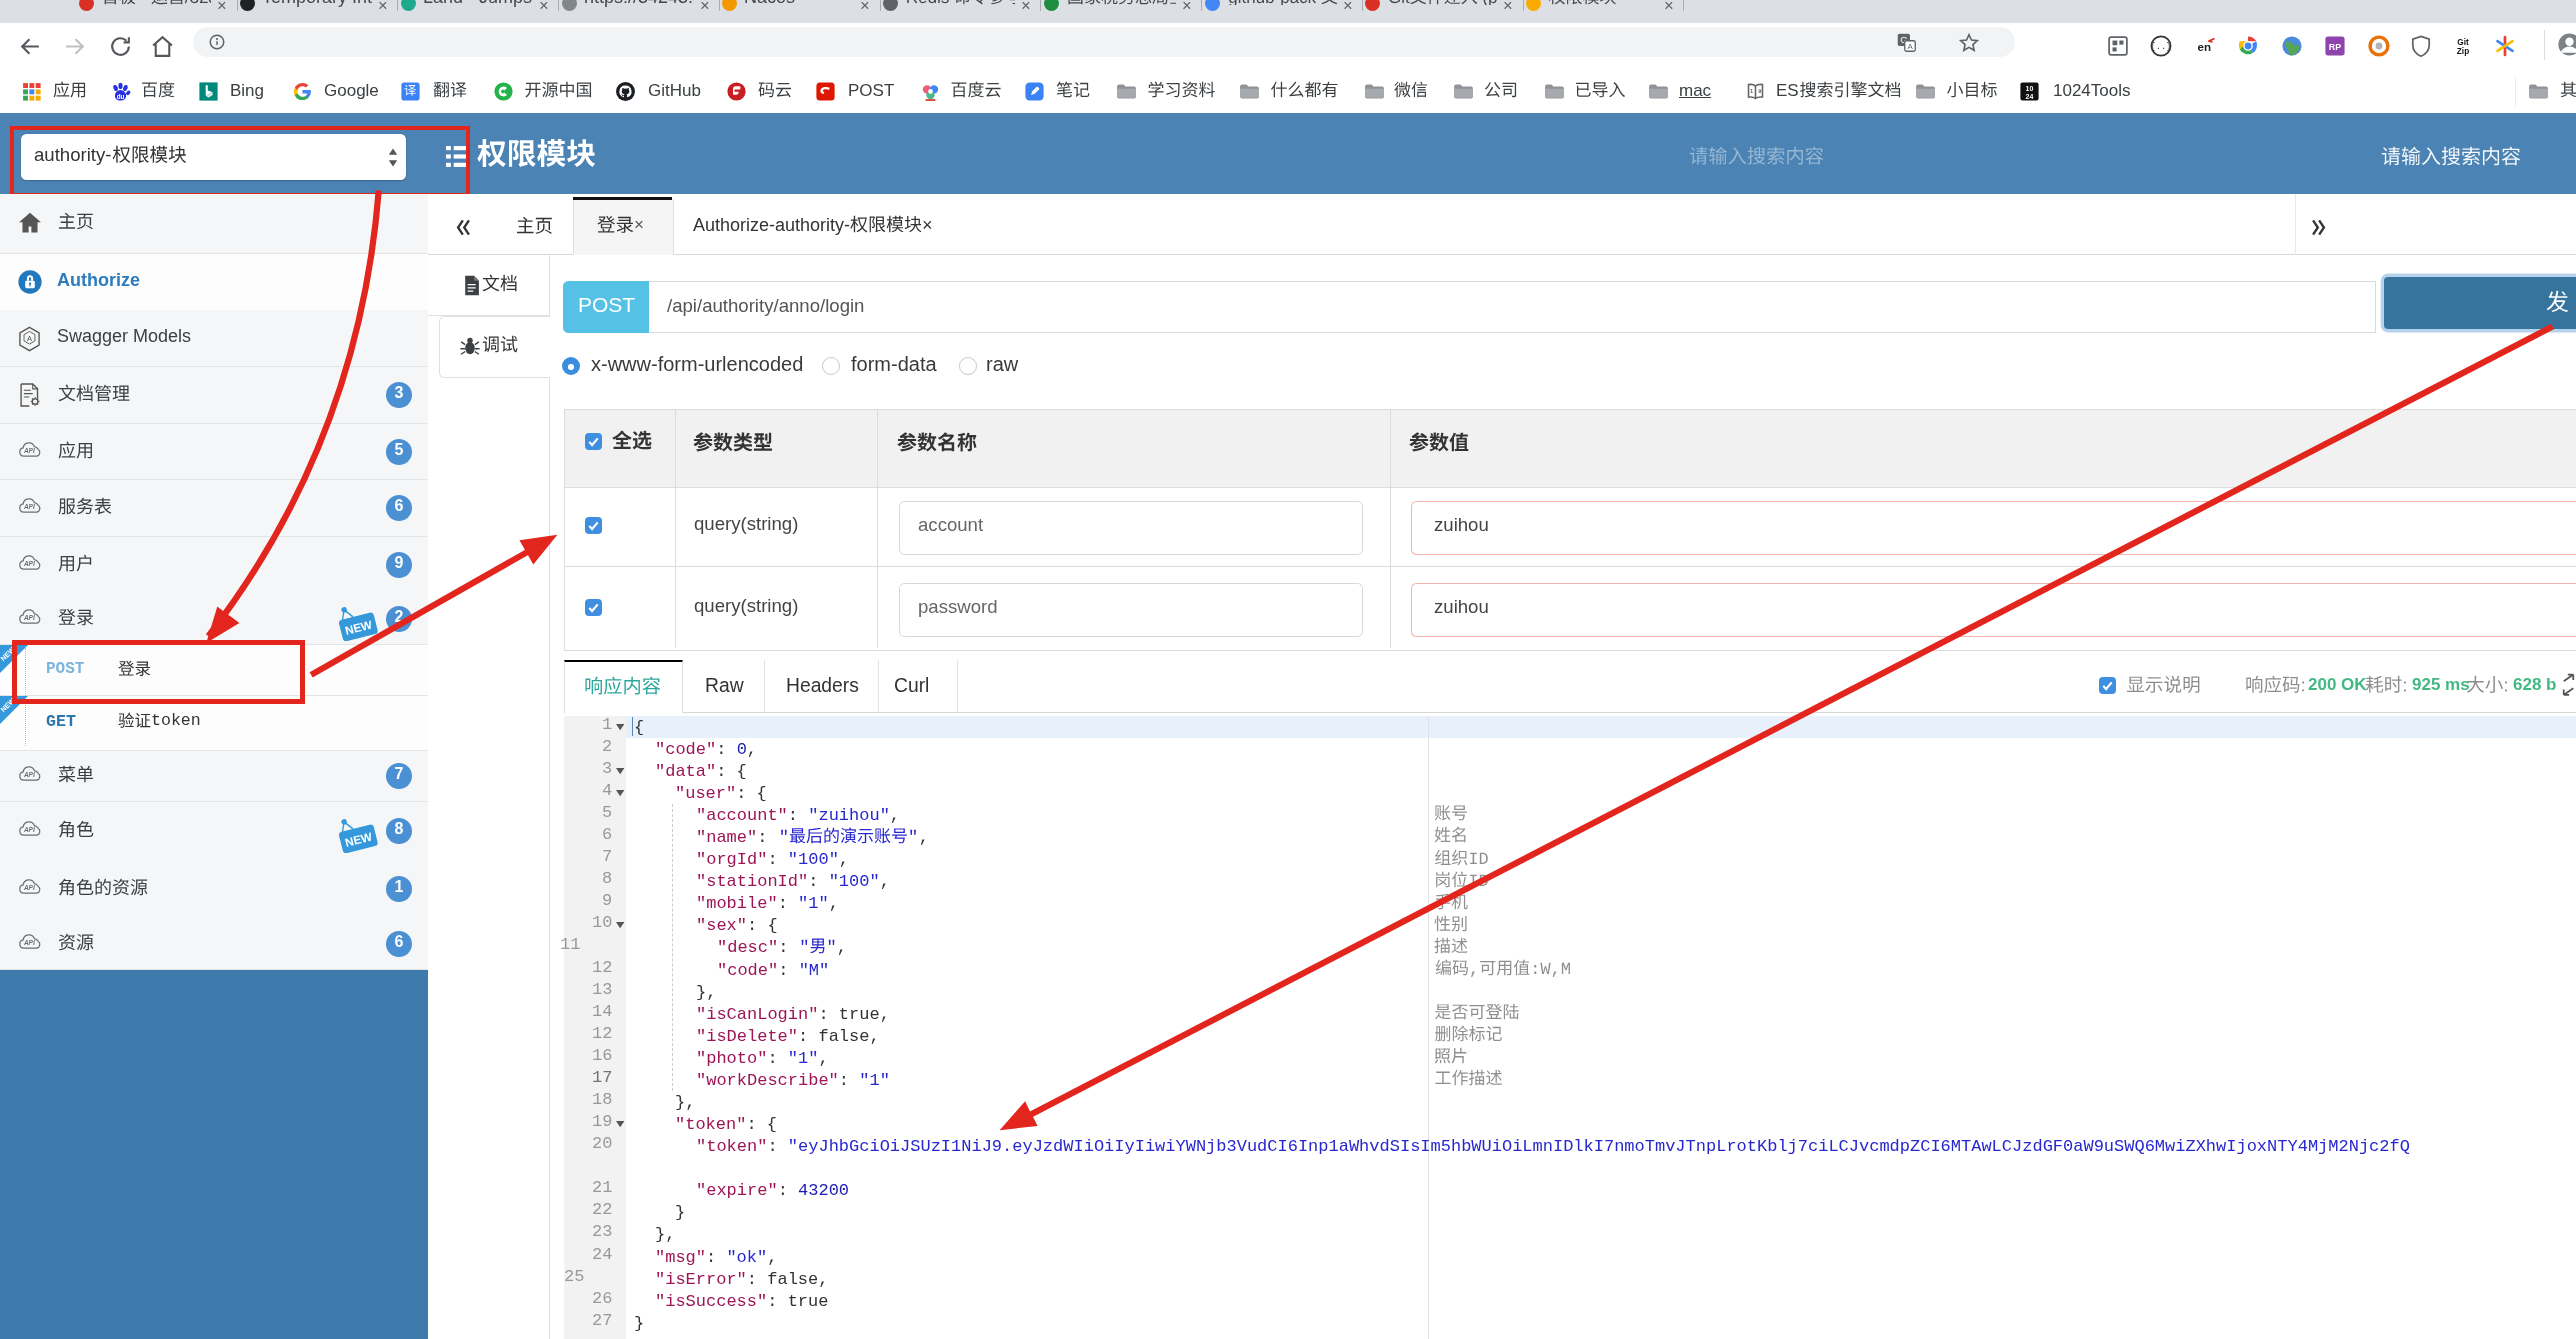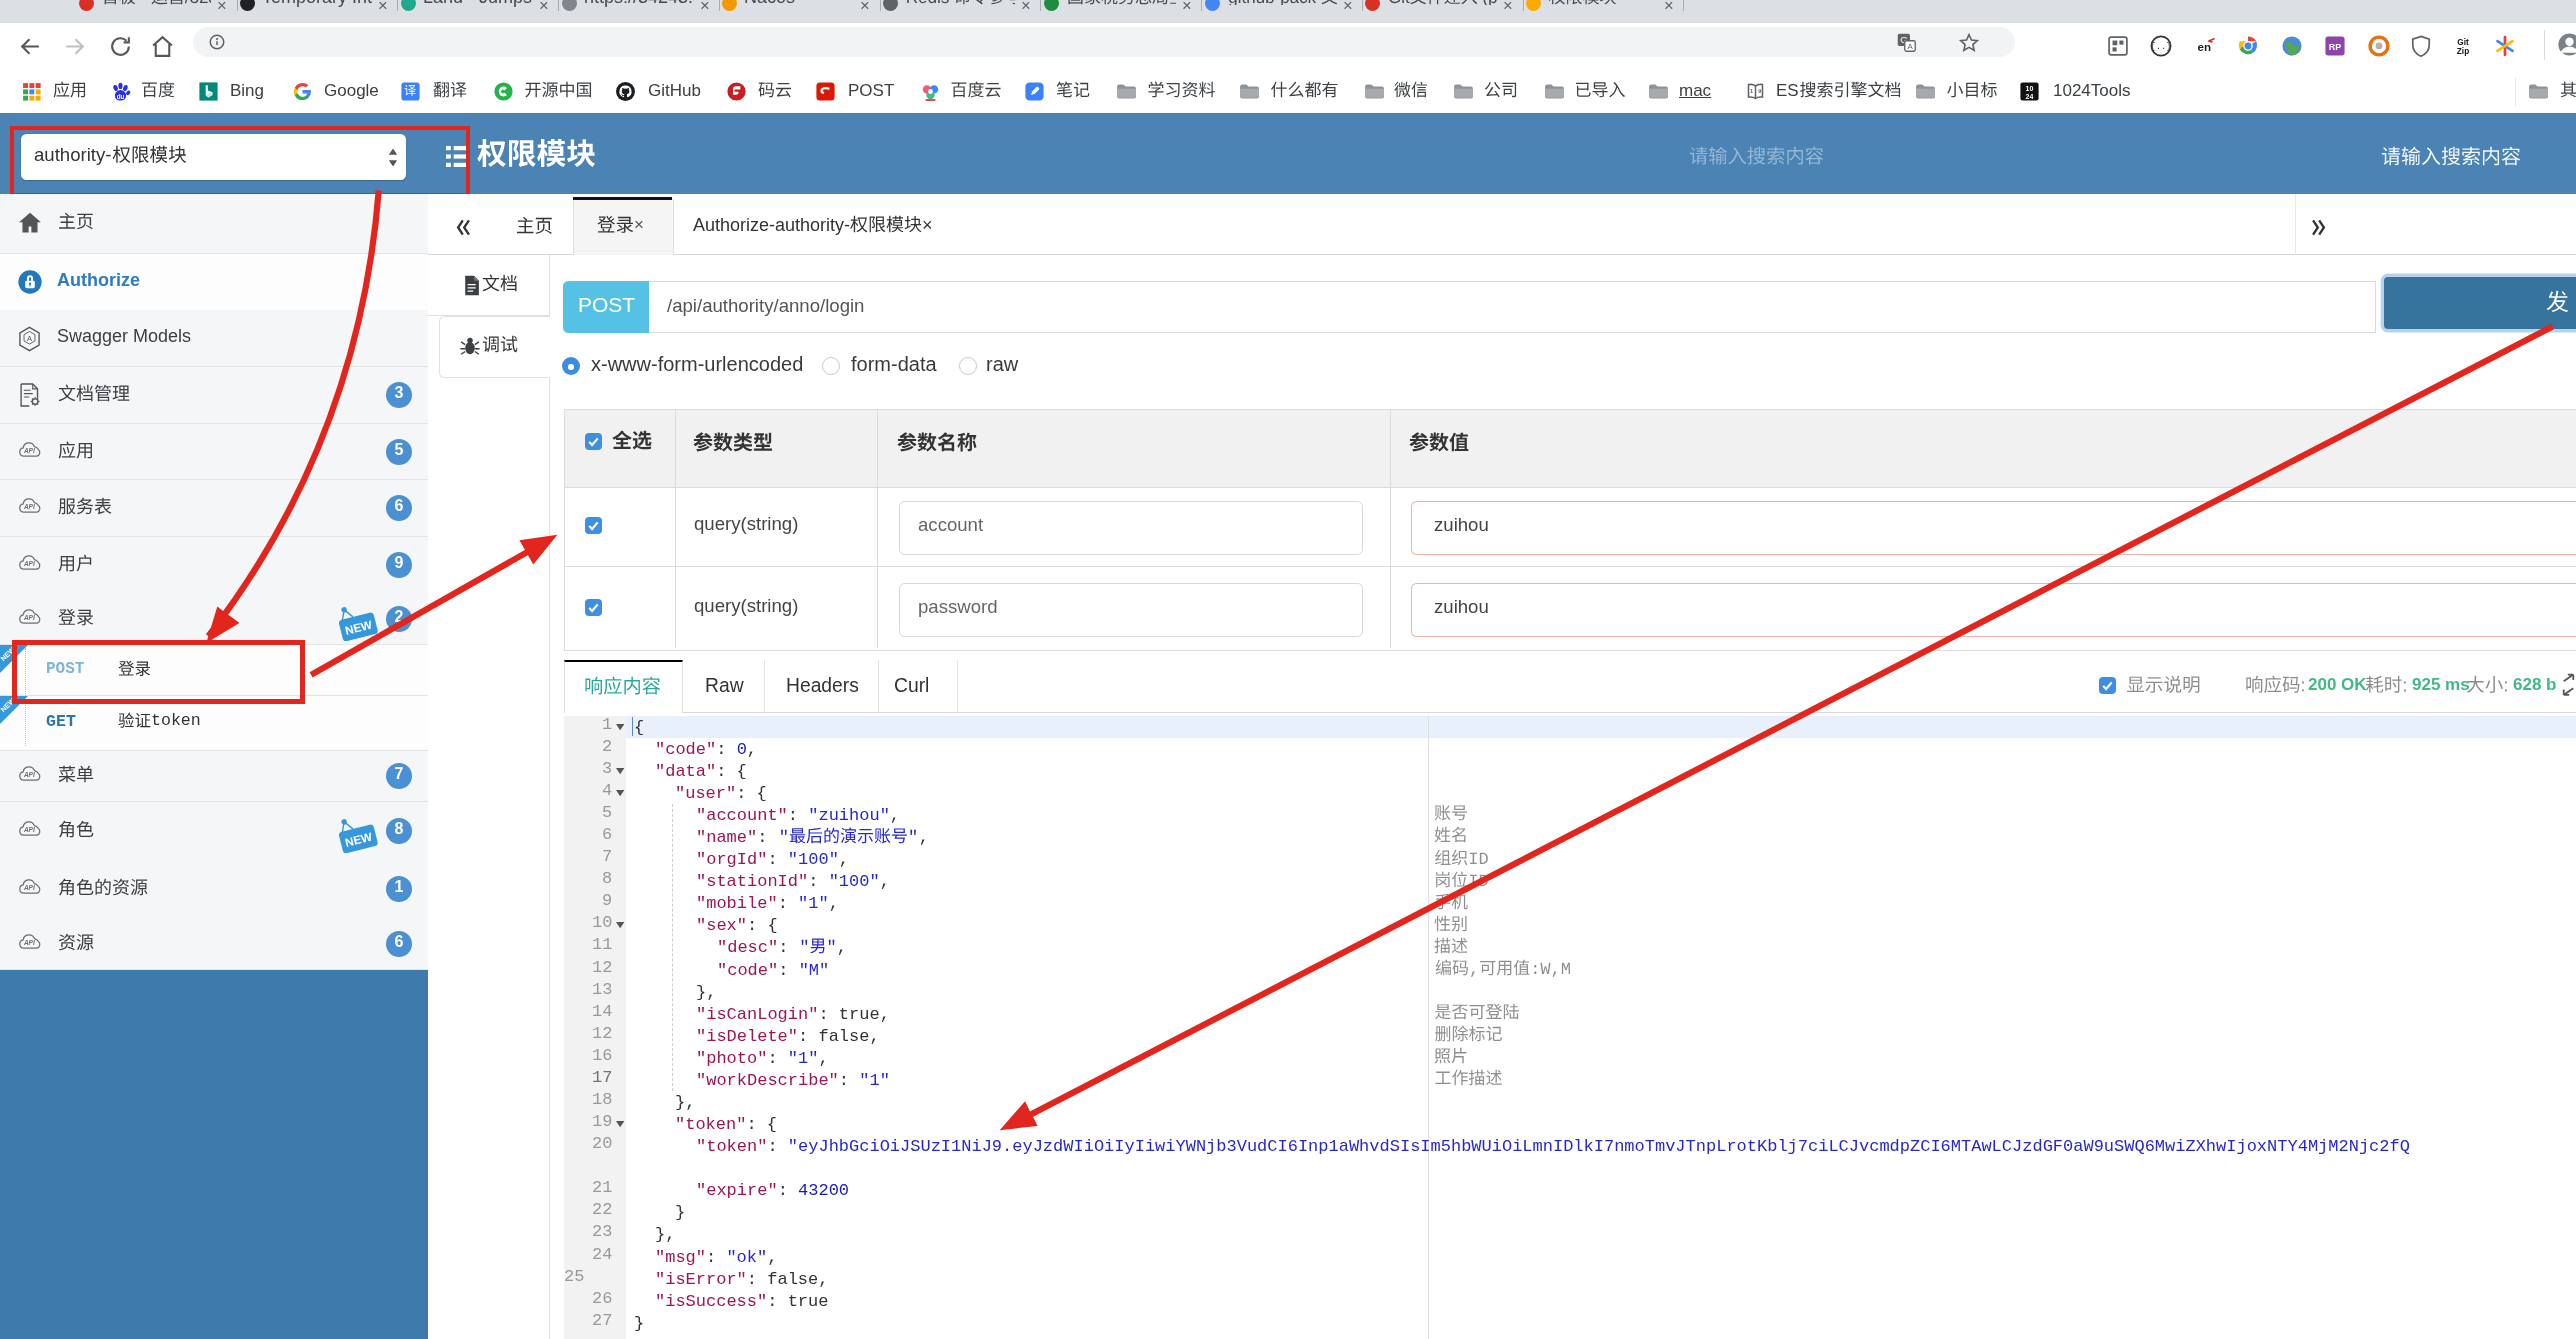--- a/index.html
+++ b/index.html
@@ -991,21 +991,21 @@
     <div style="position:absolute;left:696px;top:847px;font:17px 'Liberation Mono',monospace;white-space:pre;line-height:25px"><span style="color:#9c1556">"orgId"</span><span style="color:#333">: </span><span style="color:#2727cf">"100"</span><span style="color:#333">,</span></div>
     <div style="position:absolute;left:602px;top:869px;font:normal 17px 'Liberation Mono',monospace;color:#999;white-space:pre;text-align:right">8</div>
     <div style="position:absolute;left:696px;top:869px;font:17px 'Liberation Mono',monospace;white-space:pre;line-height:25px"><span style="color:#9c1556">"stationId"</span><span style="color:#333">: </span><span style="color:#2727cf">"100"</span><span style="color:#333">,</span></div>
     <div style="position:absolute;left:602px;top:891px;font:normal 17px 'Liberation Mono',monospace;color:#999;white-space:pre;text-align:right">9</div>
     <div style="position:absolute;left:696px;top:891px;font:17px 'Liberation Mono',monospace;white-space:pre;line-height:25px"><span style="color:#9c1556">"mobile"</span><span style="color:#333">: </span><span style="color:#2727cf">"1"</span><span style="color:#333">,</span></div>
     <div style="position:absolute;left:592px;top:913px;font:normal 17px 'Liberation Mono',monospace;color:#999;white-space:pre;text-align:right">10</div>
     <svg style="position:absolute;left:616px;top:922px" width="8.3" height="7" viewBox="0 0 12 10">
       <path d="M0 0h12L6 9z" fill="#555"></path>
     </svg>
     <div style="position:absolute;left:696px;top:913px;font:17px 'Liberation Mono',monospace;white-space:pre;line-height:25px"><span style="color:#9c1556">"sex"</span><span style="color:#333">: {</span></div>
-    <div style="position:absolute;left:592px;top:935px;font:normal 17px 'Liberation Mono',monospace;color:#999;white-space:pre;text-align:right">11</div>
+    <div style="position:absolute;left:560px;top:935px;font:normal 17px 'Liberation Mono',monospace;color:#999;white-space:pre;text-align:right">11</div>
     <div style="position:absolute;left:717px;top:935px;font:17px 'Liberation Mono',monospace;white-space:pre;line-height:25px"><span style="color:#9c1556">"desc"</span><span style="color:#333">: </span><svg style="overflow:visible;vertical-align:-2.1px" width="38" height="17" viewBox="0 -22.0 55 25" fill="#2727cf">
         <use href="#g128" transform="translate(0.00) scale(0.0250)"></use>
         <use href="#g134" transform="translate(15.00) scale(0.0250)"></use>
         <use href="#g128" transform="translate(40.00) scale(0.0250)"></use>
       </svg><span style="color:#333">,</span></div>
     <div style="position:absolute;left:592px;top:958px;font:normal 17px 'Liberation Mono',monospace;color:#999;white-space:pre;text-align:right">12</div>
     <div style="position:absolute;left:717px;top:958px;font:17px 'Liberation Mono',monospace;white-space:pre;line-height:25px"><span style="color:#9c1556">"code"</span><span style="color:#333">: </span><span style="color:#2727cf">"M"</span></div>
     <div style="position:absolute;left:592px;top:980px;font:normal 17px 'Liberation Mono',monospace;color:#999;white-space:pre;text-align:right">13</div>
     <div style="position:absolute;left:696px;top:980px;font:17px 'Liberation Mono',monospace;white-space:pre;line-height:25px"><span style="color:#333">},</span></div>
     <div style="position:absolute;left:592px;top:1002px;font:normal 17px 'Liberation Mono',monospace;color:#999;white-space:pre;text-align:right">14</div>

